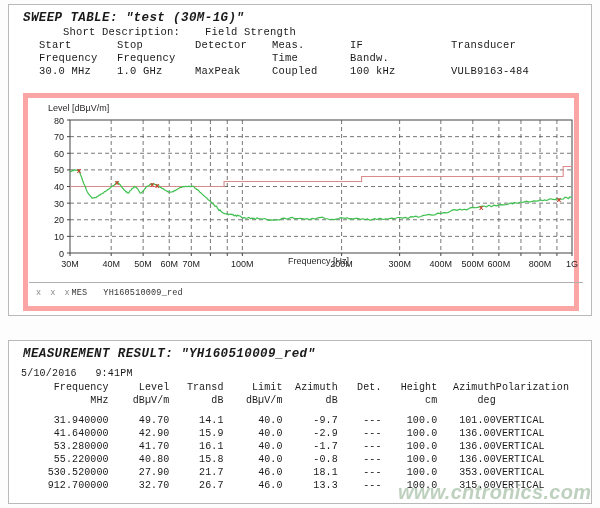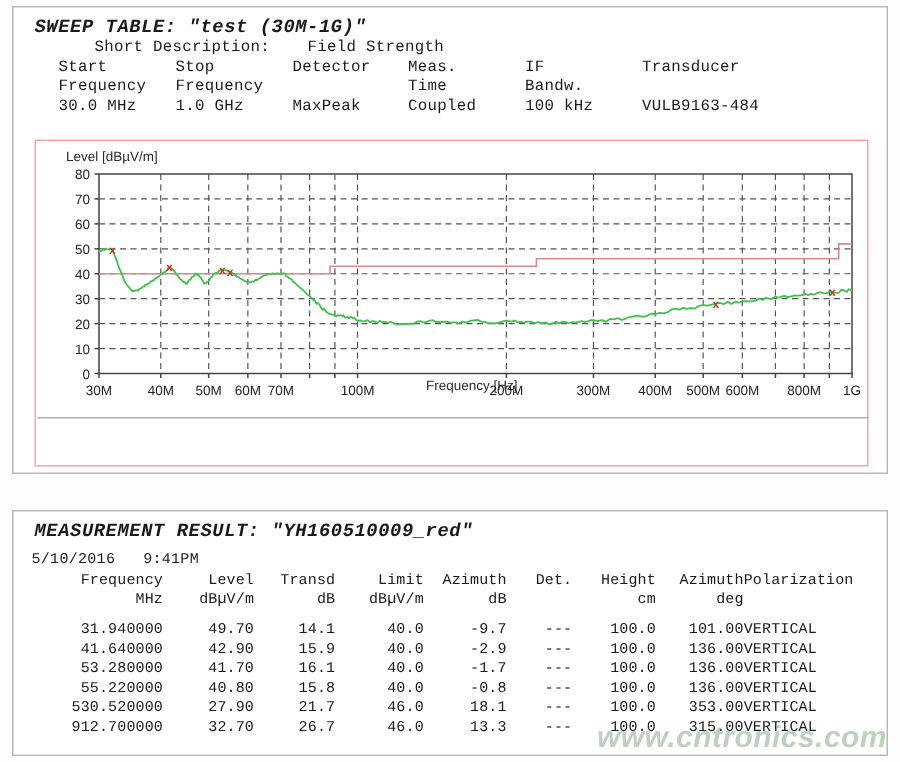--- a/index.html
+++ b/index.html
@@ -70,30 +70,30 @@
   }
   .hdr-grid .l1 { position: absolute; top: 0px; text-align: center; }
   .hdr-grid .l2 { position: absolute; top: 13px; }
   .hdr-grid .l3 { position: absolute; top: 26px; }
 
   .c0 { left: 0px; }
   .c1 { left: 78px; }
   .c2 { left: 156px; }
   .c3 { left: 233px; }
   .c4 { left: 311px; }
-  .c5 { left: 389px; }
+  .c5 { left: 412px; }
 
   
   .chart-box {
     position: absolute;
     left: 14px;
     top: 88px;
     width: 556px;
     height: 218px;
-    border: 1px solid #fca5a5;
+    border: 5px solid #fca5a5;
     background: #ffffff;
     box-sizing: border-box;
   }
   .chart-ylabel {
     position: absolute;
     left: 20px;
     top: 5px;
     font-family: "Liberation Sans", sans-serif;
     font-size: 9px;
     color: #2a2a2a;
@@ -322,20 +322,21 @@
           <path d="M42.00,73.95 L42.95,73.43 L43.90,73.08 L44.83,72.33 L45.77,72.58 L46.69,71.64 L47.56,72.26 L48.42,72.19 L49.28,72.37 L50.13,72.15 L50.97,72.09 L51.92,75.03 L52.86,77.46 L53.79,79.73 L54.72,82.70 L55.64,85.26 L56.51,87.04 L57.37,88.78 L58.22,91.46 L59.07,93.51 L59.92,94.89 L60.76,96.08 L61.59,97.12 L62.42,98.13 L63.25,98.93 L64.07,100.21 L64.88,99.90 L65.70,99.97 L66.50,99.62 L67.30,99.51 L68.10,99.71 L68.89,98.69 L69.68,98.37 L70.47,97.79 L71.25,97.03 L72.02,97.10 L72.80,95.97 L73.56,95.85 L74.33,95.46 L75.09,95.13 L75.84,94.47 L76.59,93.50 L77.34,93.59 L78.08,92.92 L78.82,92.58 L79.56,91.70 L80.29,91.09 L81.02,91.06 L81.75,90.39 L82.47,89.74 L83.18,89.02 L83.90,88.50 L84.61,88.09 L85.32,87.56 L86.02,87.24 L86.72,86.63 L87.17,86.43 L87.61,85.48 L88.05,84.73 L88.50,83.92 L88.94,83.87 L89.87,84.39 L90.80,85.55 L91.72,86.23 L92.63,87.31 L93.54,88.78 L94.20,89.50 L94.86,90.47 L95.52,91.18 L96.18,92.10 L96.83,92.49 L97.48,93.16 L98.12,94.06 L98.77,93.75 L99.41,94.64 L100.05,95.30 L100.68,94.86 L101.31,94.13 L101.94,92.75 L102.57,92.52 L103.19,92.10 L103.81,90.79 L104.43,90.36 L105.05,90.24 L105.66,89.40 L106.27,88.42 L106.88,89.23 L107.49,89.11 L108.09,89.15 L108.69,89.97 L109.29,90.57 L109.88,90.92 L110.47,92.31 L111.06,93.19 L111.65,94.00 L112.24,95.17 L112.82,94.95 L113.40,94.73 L113.98,94.14 L114.56,93.69 L115.13,93.46 L115.70,92.41 L116.27,91.51 L116.84,90.72 L117.40,90.41 L117.96,89.03 L118.53,88.70 L119.08,88.27 L119.64,88.15 L120.19,87.88 L120.74,87.86 L121.45,87.17 L122.15,86.47 L122.84,86.13 L123.54,86.14 L124.23,85.78 L125.26,86.11 L126.30,86.03 L127.32,86.50 L128.34,87.13 L129.35,87.01 L130.27,87.83 L131.18,88.02 L132.09,89.37 L132.99,89.25 L133.89,90.42 L134.89,90.56 L135.88,91.33 L136.87,92.05 L137.85,92.43 L138.83,93.12 L139.79,93.64 L140.75,94.19 L141.71,93.68 L142.66,94.22 L143.60,94.03 L144.53,93.59 L145.46,93.72 L146.39,92.42 L147.30,92.72 L148.22,91.88 L149.12,91.47 L150.02,90.76 L150.92,90.33 L151.81,89.54 L152.69,89.45 L153.57,89.49 L154.44,88.70 L155.31,88.46 L156.17,88.84 L157.03,88.55 L157.88,88.21 L158.73,88.55 L159.57,88.76 L160.41,88.18 L161.24,88.32 L162.07,88.58 L162.89,88.68 L163.71,88.34 L164.52,88.23 L165.33,88.21 L166.13,88.76 L166.93,90.23 L167.73,90.32 L168.52,91.37 L169.31,91.54 L170.48,92.42 L171.64,93.97 L172.79,94.73 L173.94,95.87 L175.07,96.93 L176.20,97.97 L177.32,98.91 L178.42,99.65 L179.52,100.99 L180.62,102.08 L181.70,102.87 L182.77,103.69 L183.84,104.73 L184.90,105.96 L185.95,106.51 L186.99,108.58 L188.03,107.96 L189.06,109.24 L190.08,111.20 L191.09,112.56 L192.10,111.83 L193.10,113.50 L194.09,114.33 L195.08,114.98 L196.06,115.61 L196.71,115.44 L197.36,115.77 L198.00,115.96 L198.64,115.67 L199.28,116.51 L200.23,116.78 L201.17,116.06 L202.11,116.44 L203.05,116.04 L203.97,116.71 L204.89,116.19 L205.81,117.73 L206.72,117.66 L207.62,117.12 L208.52,118.28 L209.71,117.06 L210.88,118.02 L212.05,117.81 L213.21,119.04 L214.36,119.79 L216.07,119.64 L217.76,120.25 L219.42,120.06 L221.07,119.39 L222.70,120.80 L224.31,120.11 L225.91,120.29 L227.48,121.38 L229.04,119.89 L230.59,120.74 L232.62,120.75 L234.62,121.03 L236.59,120.50 L238.54,121.32 L240.46,122.37 L242.83,121.91 L245.16,122.09 L247.45,121.93 L249.70,121.84 L251.92,121.82 L254.11,120.36 L256.26,120.13 L258.38,120.98 L260.47,120.60 L262.53,119.68 L264.56,119.44 L266.56,120.69 L268.54,120.49 L270.49,120.52 L272.41,120.37 L274.30,120.57 L276.18,121.09 L278.02,120.89 L279.85,120.89 L281.65,121.74 L284.31,120.41 L286.92,121.03 L289.48,119.94 L292.00,119.56 L294.48,119.21 L296.91,120.48 L299.30,120.77 L301.66,121.50 L303.97,121.35 L306.25,121.66 L308.49,121.12 L310.70,120.54 L312.87,119.68 L315.02,120.02 L317.13,120.38 L319.21,119.71 L321.26,120.96 L323.28,120.66 L325.27,121.07 L327.24,120.37 L329.82,120.42 L332.35,121.35 L334.84,120.74 L337.29,121.59 L339.69,120.90 L342.06,122.29 L344.39,121.58 L346.68,120.59 L348.93,121.57 L351.15,120.43 L353.34,120.69 L355.49,121.49 L357.61,120.76 L359.70,121.13 L361.76,120.51 L363.79,120.10 L365.79,120.58 L367.77,120.26 L369.72,119.51 L371.64,119.48 L374.47,120.07 L377.25,119.39 L379.98,120.47 L382.66,118.65 L385.28,118.96 L387.86,118.12 L390.40,119.22 L392.89,118.54 L395.33,117.36 L397.74,117.13 L400.89,116.45 L403.97,117.16 L406.98,116.82 L409.93,115.12 L412.82,115.49 L415.66,114.57 L418.44,114.96 L421.17,114.12 L423.84,112.20 L426.47,111.70 L429.05,112.39 L431.58,111.19 L434.07,111.95 L436.52,111.29 L438.92,111.79 L441.91,109.95 L444.83,109.43 L447.69,109.76 L450.50,109.09 L453.25,108.38 L455.90,107.97 L458.49,108.83 L461.05,107.15 L463.55,108.73 L466.02,107.11 L468.46,107.82 L470.87,106.92 L473.24,106.72 L475.56,106.96 L477.85,106.69 L480.11,106.24 L482.33,104.94 L484.51,105.87 L486.67,104.51 L488.79,105.19 L490.88,105.00 L492.94,103.71 L494.97,104.52 L496.97,103.67 L498.95,103.19 L501.28,104.07 L503.58,103.51 L505.84,102.95 L508.06,103.10 L510.25,102.96 L512.41,101.75 L514.54,102.69 L516.63,101.95 L518.70,102.46 L520.73,101.41 L522.83,100.73 L524.90,101.47 L526.93,101.59 L528.94,100.60 L530.92,101.23 L532.40,100.95 L533.86,101.23 L535.31,101.03 L536.74,99.33 L538.16,99.31 L539.34,99.96 L540.52,100.62 L541.69,98.76 L542.85,99.19 L544.00,99.31" fill="none" stroke="#3fc04f" stroke-width="1.2" stroke-linejoin="round"></path>
           <text x="50.97067865573985" y="75.37374999999999" text-anchor="middle" font-family="&quot;Liberation Sans&quot;, sans-serif" font-size="8" font-weight="bold" fill="#cc3322">x</text>
           <text x="88.9371000240057" y="86.67875" text-anchor="middle" font-family="&quot;Liberation Sans&quot;, sans-serif" font-size="8" font-weight="bold" fill="#cc3322">x</text>
           <text x="124.2260912316594" y="88.67375" text-anchor="middle" font-family="&quot;Liberation Sans&quot;, sans-serif" font-size="8" font-weight="bold" fill="#cc3322">x</text>
           <text x="129.34610322666992" y="90.17" text-anchor="middle" font-family="&quot;Liberation Sans&quot;, sans-serif" font-size="8" font-weight="bold" fill="#cc3322">x</text>
           <text x="453.2510047634139" y="111.61625000000001" text-anchor="middle" font-family="&quot;Liberation Sans&quot;, sans-serif" font-size="8" font-weight="bold" fill="#cc3322">x</text>
           <text x="530.9225841547861" y="103.63624999999999" text-anchor="middle" font-family="&quot;Liberation Sans&quot;, sans-serif" font-size="8" font-weight="bold" fill="#cc3322">x</text>
         </svg>
       <div class="chart-xlabel">Frequency [Hz]</div>
       <div class="legend-sep"></div>
+      <div class="legend-row"><span class="legend-x gray">x x x</span><span>MES</span><span>&nbsp;&nbsp;&nbsp;</span><span>YH160510009_red</span></div>
     </div>
   </div>
 
   <div class="result-panel">
     <div class="result-title">MEASUREMENT RESULT: "YH160510009_red"</div>
     <div class="result-date"><span>5/10/2016</span><span>&nbsp;&nbsp;&nbsp;</span><span>9:41PM</span></div>
 
     <table class="res-table">
       <thead>
         <tr>

